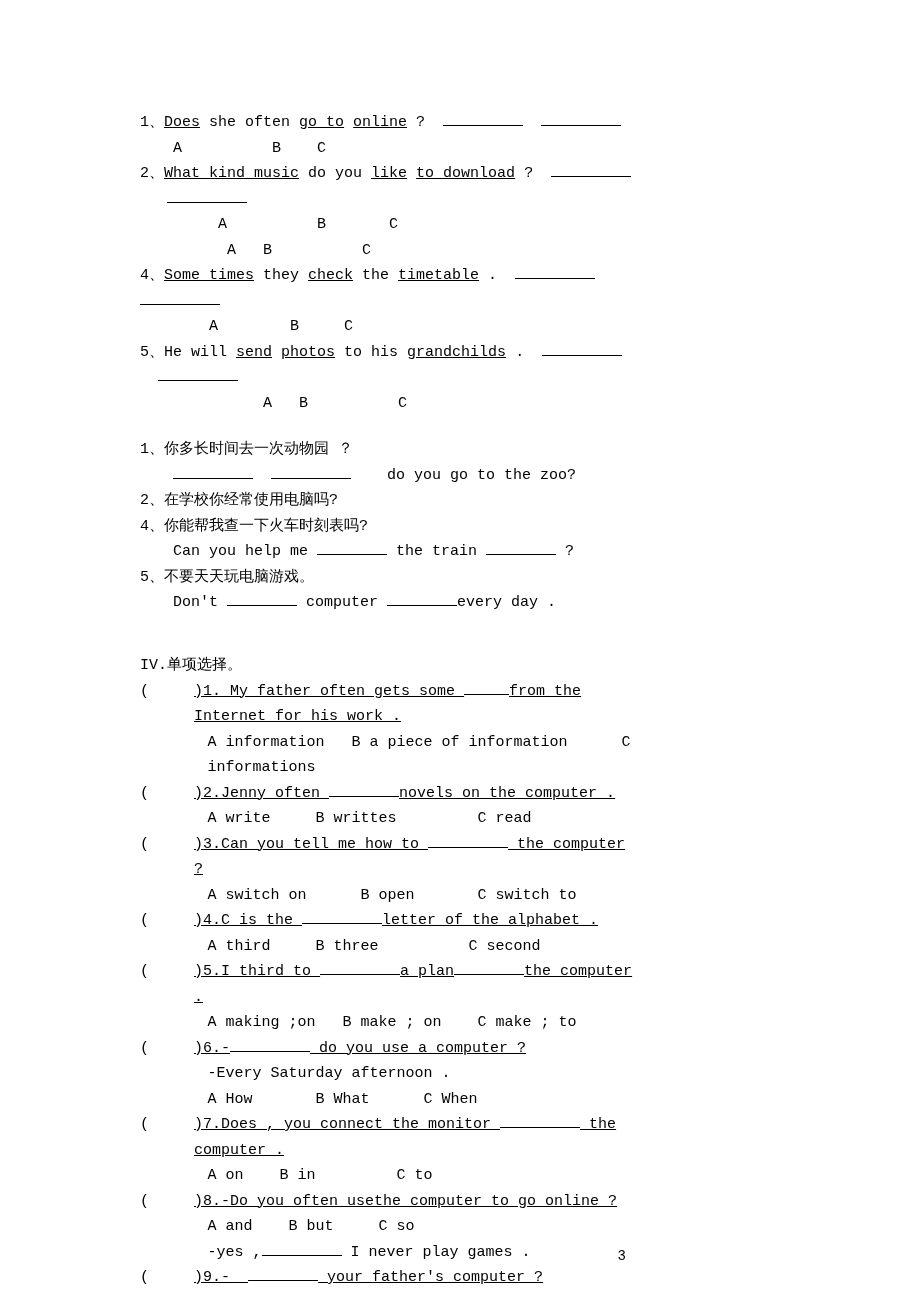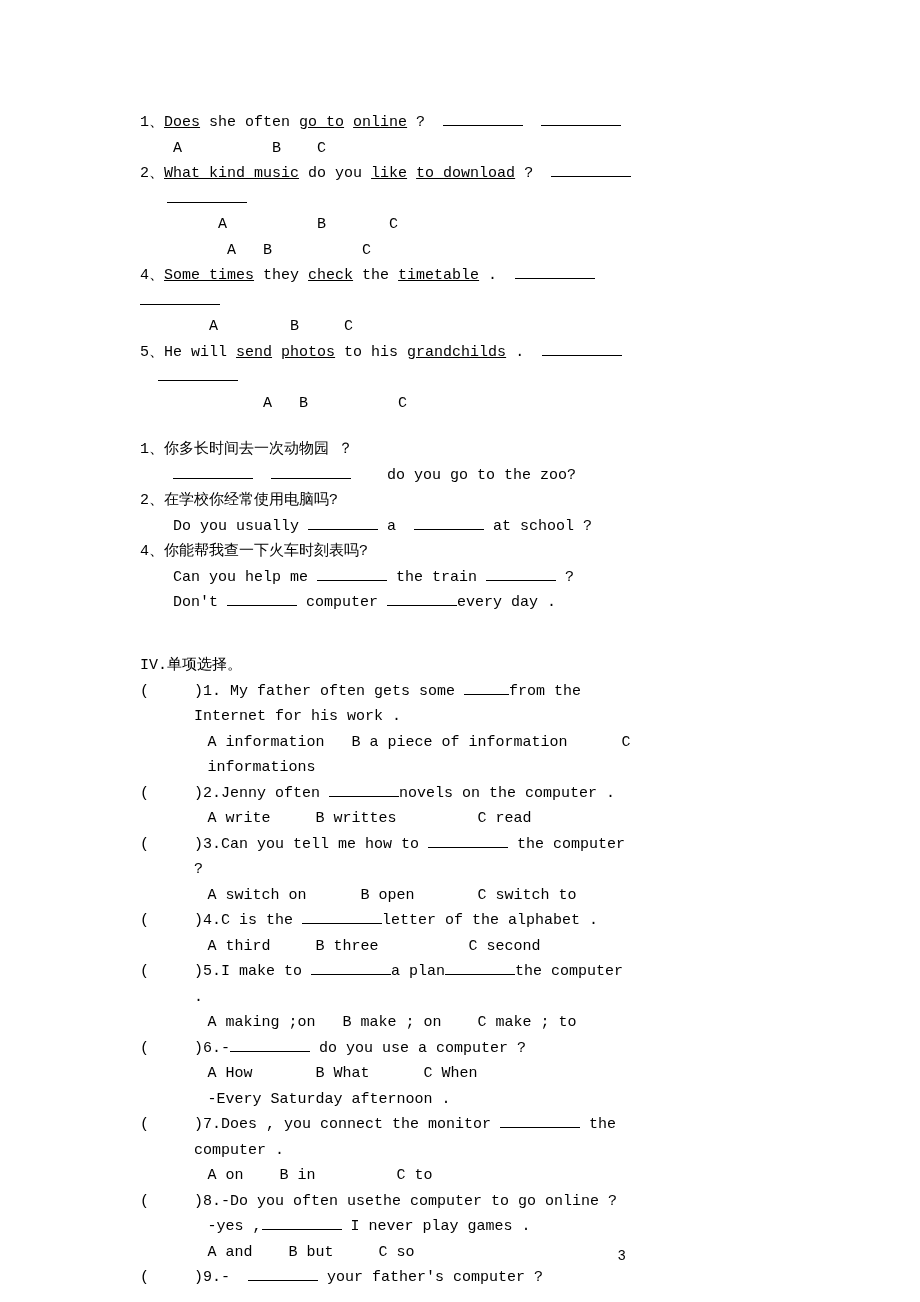--- a/index.html
+++ b/index.html
@@ -18,21 +18,21 @@
     padding: 110px 140px 18px 140px;
     position: relative;
   }
   .u { text-decoration: underline; }
   .blank { display:inline-block; border-bottom:1px solid #000; min-width:70px; height:1em; vertical-align:baseline; }
   .blank.w { min-width:80px; }
   .abc-line { padding-left: 2.2em; }
   .indent { padding-left: 2.2em; }
   .mc-row { display:flex; }
   .mc-gap { display:inline-block; width:3em; }
-  .mc-text { flex:1; }
+  .mc-text { flex:1;text-decoration:underline; }
   .opts { padding-left: 4.5em; }
   .sec { margin-top: 1.4em; }
   .pnum { position:absolute; bottom:40px; right:150px; font-size:14px; }
 </style>
 </head>
 <body>
 
 <div class="page">
 
   <div>
@@ -75,32 +75,32 @@
     <div>
       <span>1、</span><span>你多长时间去一次动物园 ？</span>
     </div>
     <div class="indent">
       <span class="blank w"></span>&nbsp;&nbsp;<span class="blank w"></span>&nbsp;&nbsp;&nbsp;<span> do you go to the zoo?</span>
     </div>
 
     <div>
       <span>2、</span><span>在学校你经常使用电脑吗?</span>
     </div>
-    <div class="indent">
-      <span>Do you usually </span><span class="blank"></span><span> a </span>&nbsp;<span class="blank"></span><span> at school ?</span>
-    </div>
 
 
     <div>
       <span>4、</span><span>你能帮我查一下火车时刻表吗?</span>
     </div>
     <div class="indent">
       <span>Can you help me </span><span class="blank"></span><span> the train </span><span class="blank"></span><span> ?</span>
     </div>
 
+    <div>
+      <span>5、</span><span>不要天天玩电脑游戏。</span>
+    </div>
     <div class="indent">
       <span>Don't </span><span class="blank"></span><span> computer </span><span class="blank"></span><span>every day .</span>
     </div>
   </div>
 
   <div class="sec" style="margin-top:2.5em">
     <div>IV.单项选择。</div>
 
     <div class="mc-row">
       <span>(</span>
@@ -134,55 +134,55 @@
         <span class="mc-gap"></span>
       <span class="mc-text"><span>)4.</span><span>C is the </span><span class="blank w"></span><span>letter of the alphabet .</span></span>
     </div>
     <div class="opts">
       <span>A  third</span>&nbsp;&nbsp;&nbsp;&nbsp;&nbsp;<span>B  three</span>&nbsp;&nbsp;&nbsp;&nbsp;&nbsp;&nbsp;&nbsp;&nbsp;&nbsp;&nbsp;<span>C  second</span>
     </div>
 
     <div class="mc-row">
       <span>(</span>
         <span class="mc-gap"></span>
-      <span class="mc-text"><span>)5.</span><span>I make to  </span><span class="blank w"></span><span>a plan</span><span class="blank"></span><span>the computer .</span></span>
+      <span class="mc-text"><span>)5.</span><span>I third to  </span><span class="blank w"></span><span>a plan</span><span class="blank"></span><span>the computer .</span></span>
     </div>
     <div class="opts">
       <span>A  making ;on</span>&nbsp;&nbsp;&nbsp;<span>B  make ; on</span>&nbsp;&nbsp;&nbsp;&nbsp;<span>C  make ; to</span>
     </div>
 
     <div class="mc-row">
       <span>(</span>
         <span class="mc-gap"></span>
       <span class="mc-text"><span>)6.</span><span>-</span><span class="blank w"></span><span> do you use a computer ?</span></span>
     </div>
+    <div class="opts">-Every Saturday afternoon .</div>
     <div class="opts">
       <span>A  How</span>&nbsp;&nbsp;&nbsp;&nbsp;&nbsp;&nbsp;&nbsp;<span>B  What</span>&nbsp;&nbsp;&nbsp;&nbsp;&nbsp;&nbsp;<span>C  When</span>
     </div>
-    <div class="opts">-Every Saturday afternoon .</div>
 
     <div class="mc-row">
       <span>(</span>
         <span class="mc-gap"></span>
       <span class="mc-text"><span>)7.</span><span>Does , you connect the monitor  </span><span class="blank w"></span><span> the computer .</span></span>
     </div>
     <div class="opts">
       <span>A  on</span>&nbsp;&nbsp;&nbsp;&nbsp;<span>B  in</span>&nbsp;&nbsp;&nbsp;&nbsp;&nbsp;&nbsp;&nbsp;&nbsp;&nbsp;<span>C  to</span>
     </div>
 
     <div class="mc-row">
       <span>(</span>
         <span class="mc-gap"></span>
       <span class="mc-text"><span>)8.</span><span>-Do you often usethe computer to go online ?</span></span>
     </div>
     <div class="opts">
-      <span>-yes ,</span><span class="blank w"></span><span> I never play games .</span>
+      <span>A  and</span>&nbsp;&nbsp;&nbsp;&nbsp;<span>B  but</span>&nbsp;&nbsp;&nbsp;&nbsp;&nbsp;<span>C  so</span>
     </div>
     <div class="opts">
-      <span>A  and</span>&nbsp;&nbsp;&nbsp;&nbsp;<span>B  but</span>&nbsp;&nbsp;&nbsp;&nbsp;&nbsp;<span>C  so</span>
+      <span>-yes ,</span><span class="blank w"></span><span> I never play games .</span>
     </div>
 
     <div class="mc-row">
       <span>(</span>
         <span class="mc-gap"></span>
       <span class="mc-text"><span>)9.</span><span>- </span>&nbsp;<span class="blank"></span><span> your father's computer ?</span></span>
     </div>
   </div>
 
   <div class="pnum">3</div>

